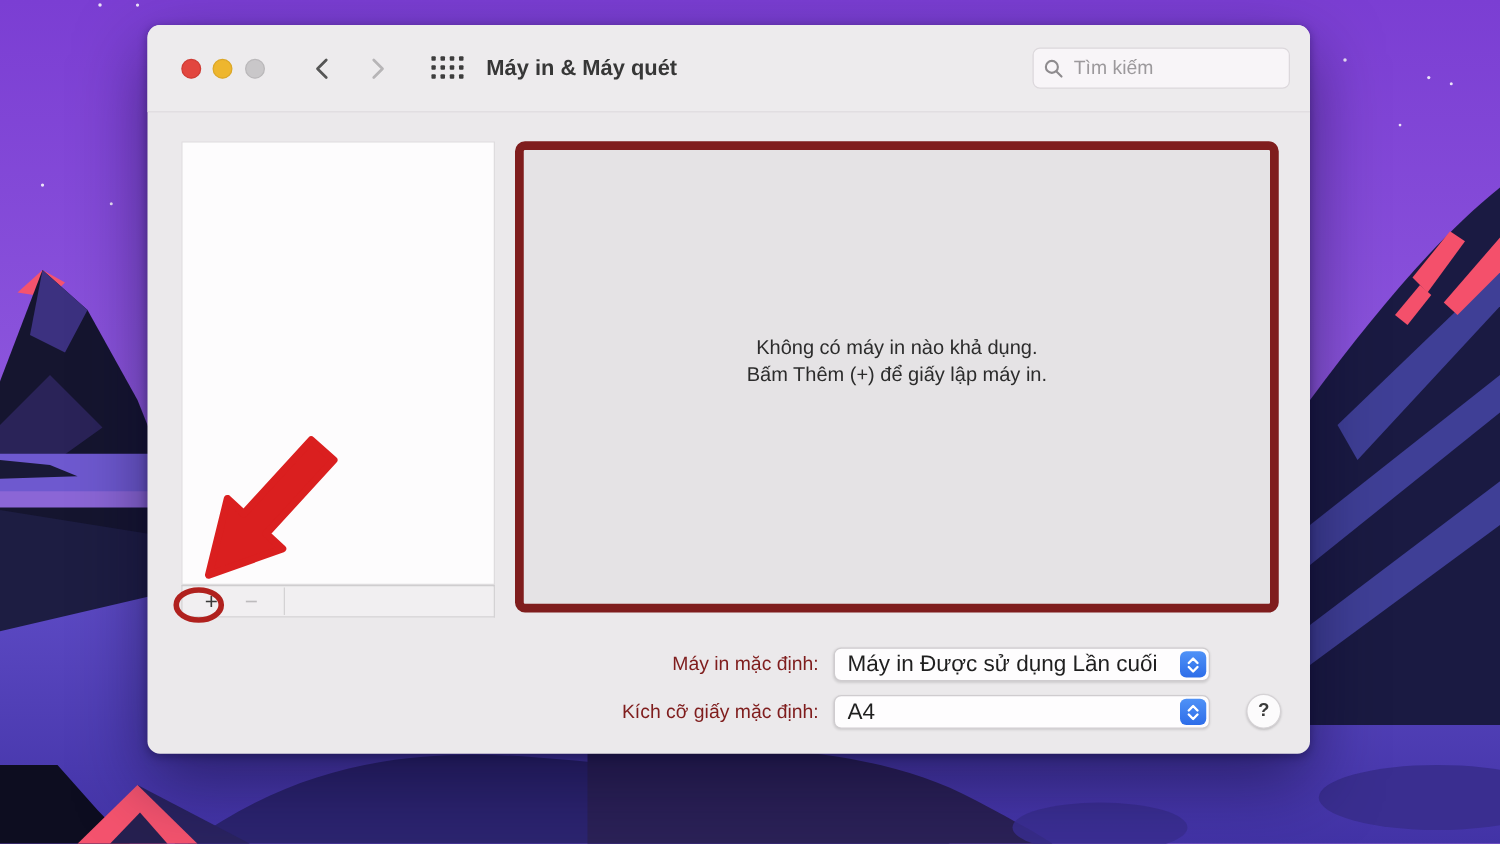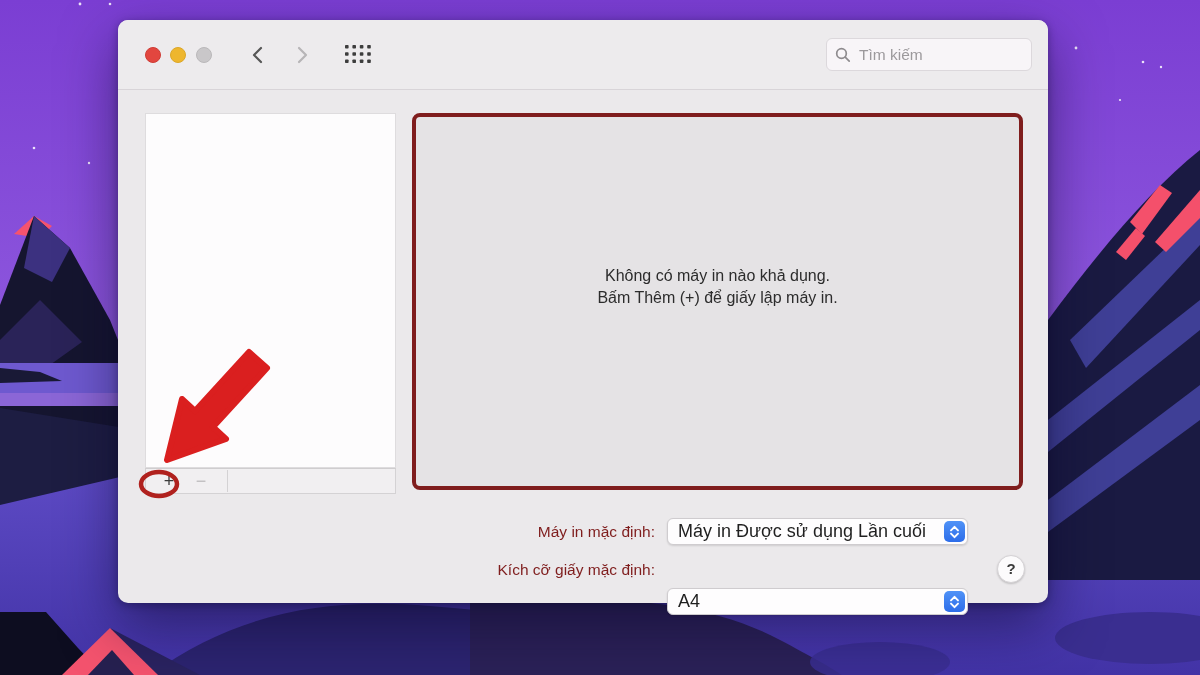--- a/index.html
+++ b/index.html
@@ -61,42 +61,42 @@
     font-size:18px;line-height:23px;text-align:center;
     font-family:"Liberation Sans","DejaVu Sans",sans-serif;
   }
   #add-btn{left:8px;color:#3a3a3a;}
   #remove-btn{left:40px;color:#bdbbbd;}
   #tb-divider{left:81px;top:1px;width:1px;height:22px;background:#d4d2d4;}
 
   
   #main-panel{
     left:294px;top:93px;width:611px;height:377px;box-sizing:border-box;
-    background:#e5e3e5;border:4px solid #7f1d1d;border-radius:8px;
+    background:#e5e3e5;border:7px solid #7f1d1d;border-radius:8px;
   }
   #empty-msg{
     left:0;top:148px;width:100%;text-align:center;
     font-size:16px;line-height:22px;color:#2c2c2c;
   }
 
   
   .ctl-label{
     left:200px;width:337px;height:27px;line-height:27px;text-align:right;
     font-size:15.5px;color:#7f1d1d;white-space:nowrap;
   }
   #lbl-printer{top:498px;}
   #lbl-paper{top:536px;}
   .popup{
     left:549px;width:301px;height:27px;box-sizing:border-box;
     background:#fefdfe;border:1px solid #cfcccf;border-radius:6px;
     box-shadow:0 1px 2px rgba(0,0,0,.12);
     display:flex;align-items:center;padding:0 28px 0 10px;cursor:default;
   }
   #popup-printer{top:498px;}
-  #popup-paper{top:536px;margin-top:32px;}
+  #popup-paper{top:536px;}
   .popup .val{font-size:18px;color:#1f1f1f;white-space:nowrap;overflow:hidden;}
   .stepper{
     position:absolute;right:2px;top:2px;width:21px;height:21px;border-radius:5px;
     background:linear-gradient(#4f92f7,#2d6de9);
     display:flex;align-items:center;justify-content:center;
   }
   #help-btn{
     left:879px;top:535px;width:28px;height:28px;border-radius:50%;
     background:#fcfbfc;border:1px solid #d5d2d5;box-shadow:0 1px 2px rgba(0,0,0,.18);
     font-size:15px;font-weight:700;color:#3a3a3a;text-align:center;line-height:26px;padding:0;
@@ -198,20 +198,21 @@
           <rect x="7.4" y="8.2" width="3.6" height="3.6" rx="0.8"></rect>
           <rect x="14.8" y="8.2" width="3.6" height="3.6" rx="0.8"></rect>
           <rect x="22.2" y="8.2" width="3.6" height="3.6" rx="0.8"></rect>
         <rect x="0" y="15.4" width="3.6" height="3.6" rx="0.8"></rect>
           <rect x="7.4" y="15.4" width="3.6" height="3.6" rx="0.8"></rect>
           <rect x="14.8" y="15.4" width="3.6" height="3.6" rx="0.8"></rect>
           <rect x="22.2" y="15.4" width="3.6" height="3.6" rx="0.8"></rect>
       </svg>
     </button>
 
+    <div id="win-title" class="abs">Máy in &amp; Máy quét</div>
 
     <div id="search" class="abs">
       <svg width="16" height="16" viewBox="0 0 16 16">
         <circle cx="6.5" cy="6.5" r="4.8" fill="none" stroke="#8e8b8e" stroke-width="1.7"></circle>
         <line x1="10.2" y1="10.2" x2="14.2" y2="14.2" stroke="#8e8b8e" stroke-width="1.7" stroke-linecap="round"></line>
       </svg>
       <input type="text" placeholder="Tìm kiếm" style="">
     </div>
   </div>
 

